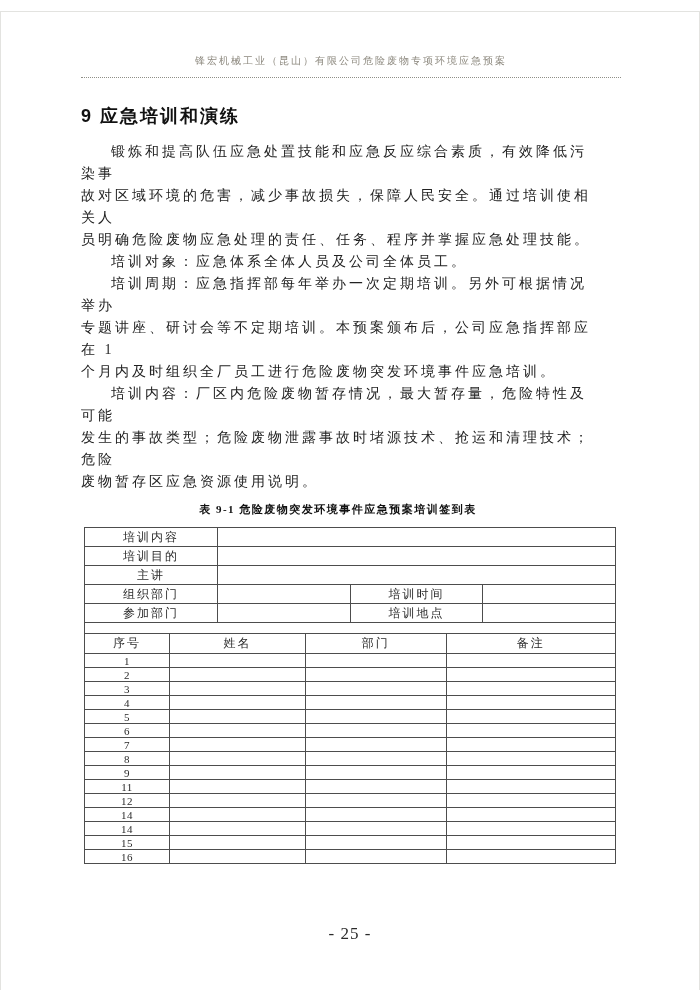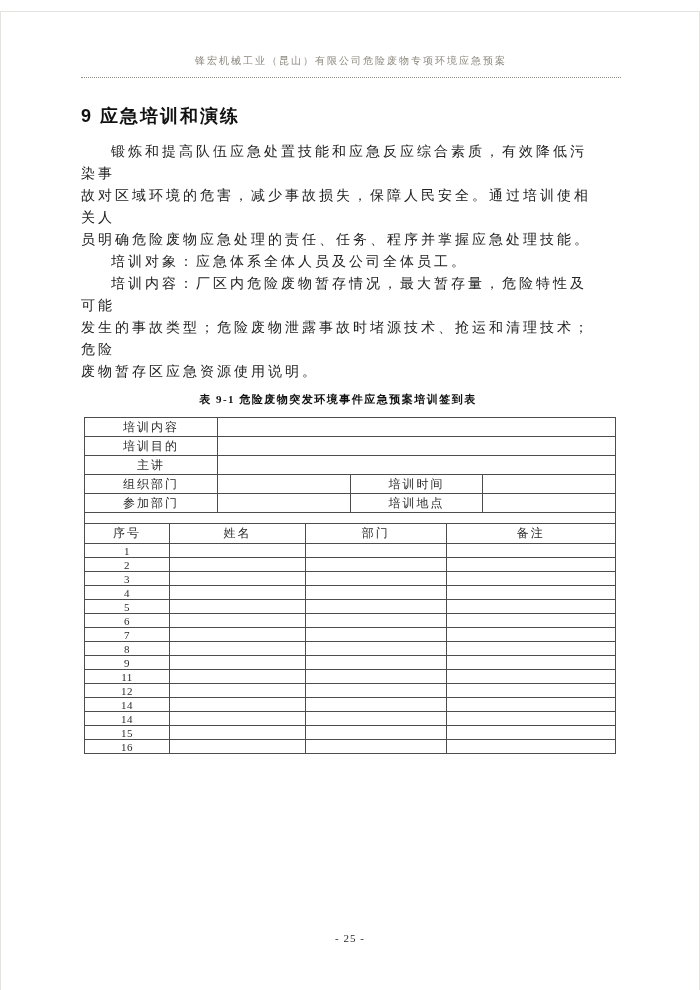--- a/index.html
+++ b/index.html
@@ -69,21 +69,21 @@
   table.form-table td{height:18px;}
   table.signin-table{margin-top:-1px;}
   table.signin-table td.spacer-cell{height:10px;}
   table.signin-table td.head-cell{height:19px;}
   table.signin-table td.data-cell{height:13px;font-size:11px;letter-spacing:0.5px;}
   .page-number{
     position:absolute;
     left:0;right:0;
     bottom:56px;
     text-align:center;
-    font-size:11px;
+    font-size:17px;
     letter-spacing:1px;
     color:#2b2b2b;
   }
 </style>
 </head>
 <body>
 
 <div class="page">
 
   <div class="doc-header">
@@ -91,20 +91,23 @@
   </div>
 
   <div class="content">
 
     <div class="section-heading">9  应急培训和演练</div>
 
     <p class="para">锻炼和提高队伍应急处置技能和应急反应综合素质，有效降低污染事
 故对区域环境的危害，减少事故损失，保障人民安全。通过培训使相关人
 员明确危险废物应急处理的责任、任务、程序并掌握应急处理技能。</p>
     <p class="para">培训对象：应急体系全体人员及公司全体员工。</p>
+    <p class="para">培训周期：应急指挥部每年举办一次定期培训。另外可根据情况举办
+专题讲座、研讨会等不定期培训。本预案颁布后，公司应急指挥部应在 1
+个月内及时组织全厂员工进行危险废物突发环境事件应急培训。</p>
     <p class="para">培训内容：厂区内危险废物暂存情况，最大暂存量，危险特性及可能
 发生的事故类型；危险废物泄露事故时堵源技术、抢运和清理技术；危险
 废物暂存区应急资源使用说明。</p>
 
     <div class="table-title">表 9-1  危险废物突发环境事件应急预案培训签到表</div>
 
     <table class="doc-table form-table">
       <colgroup>
         <col style="width:25%">
           <col style="width:25%">

